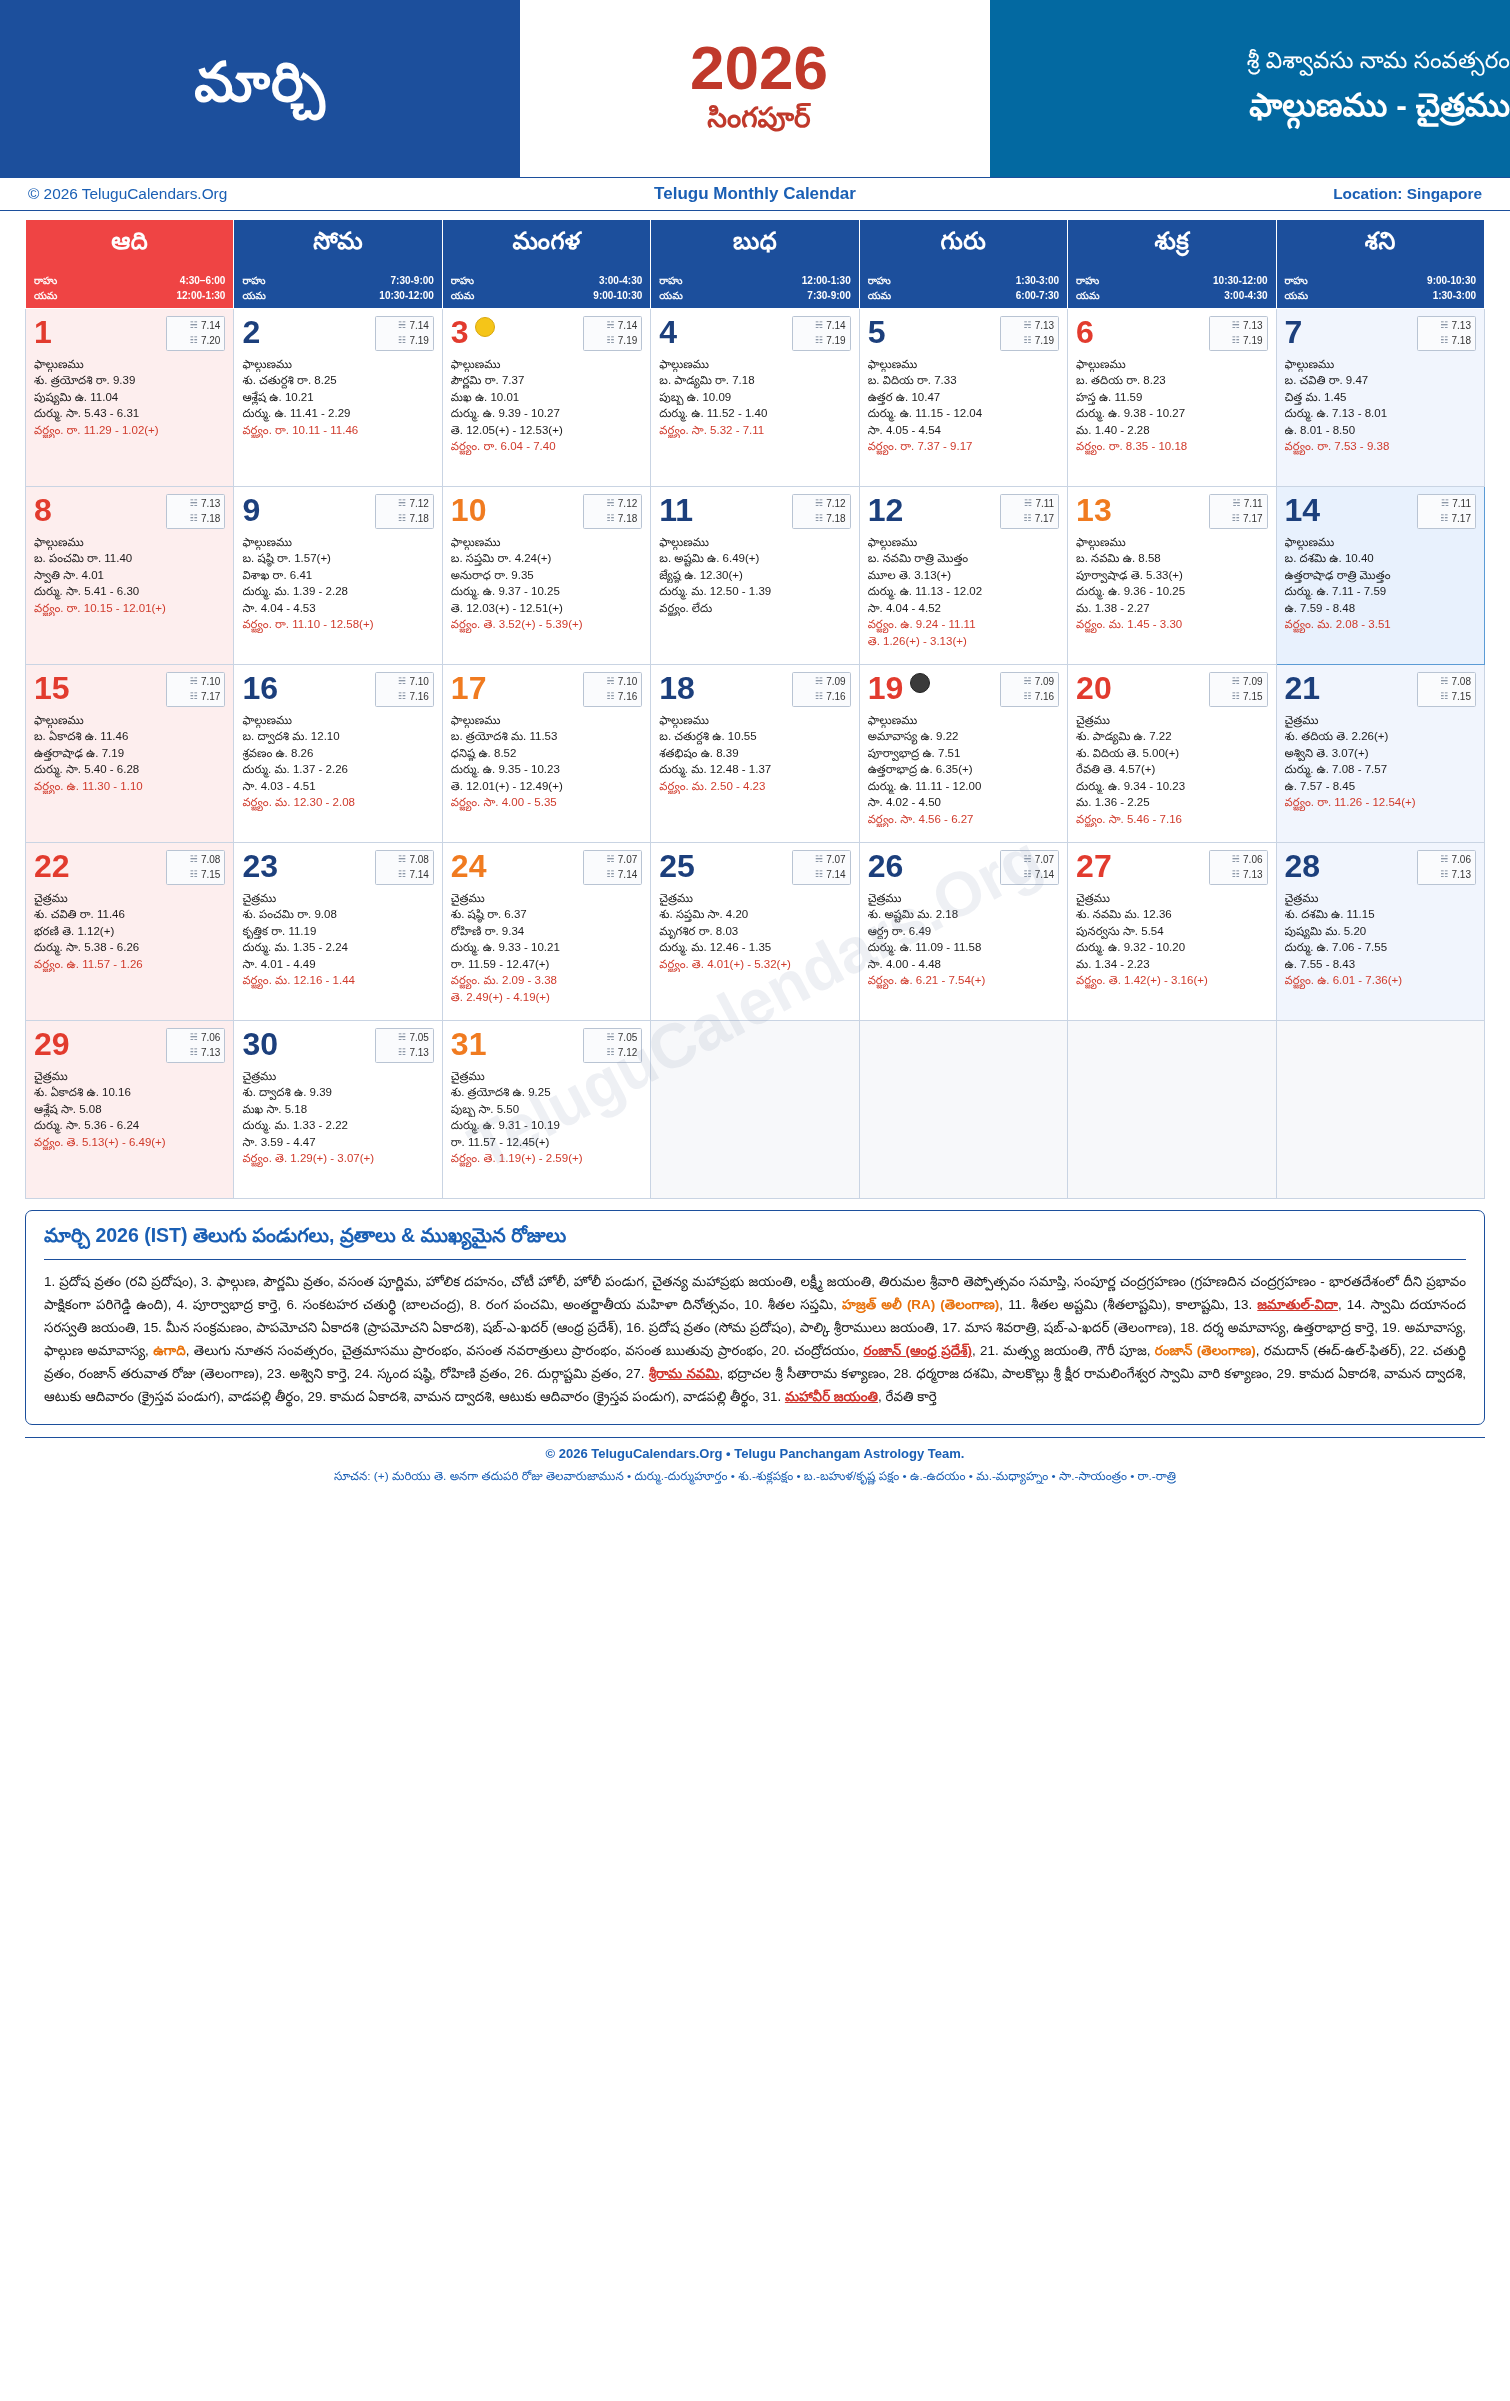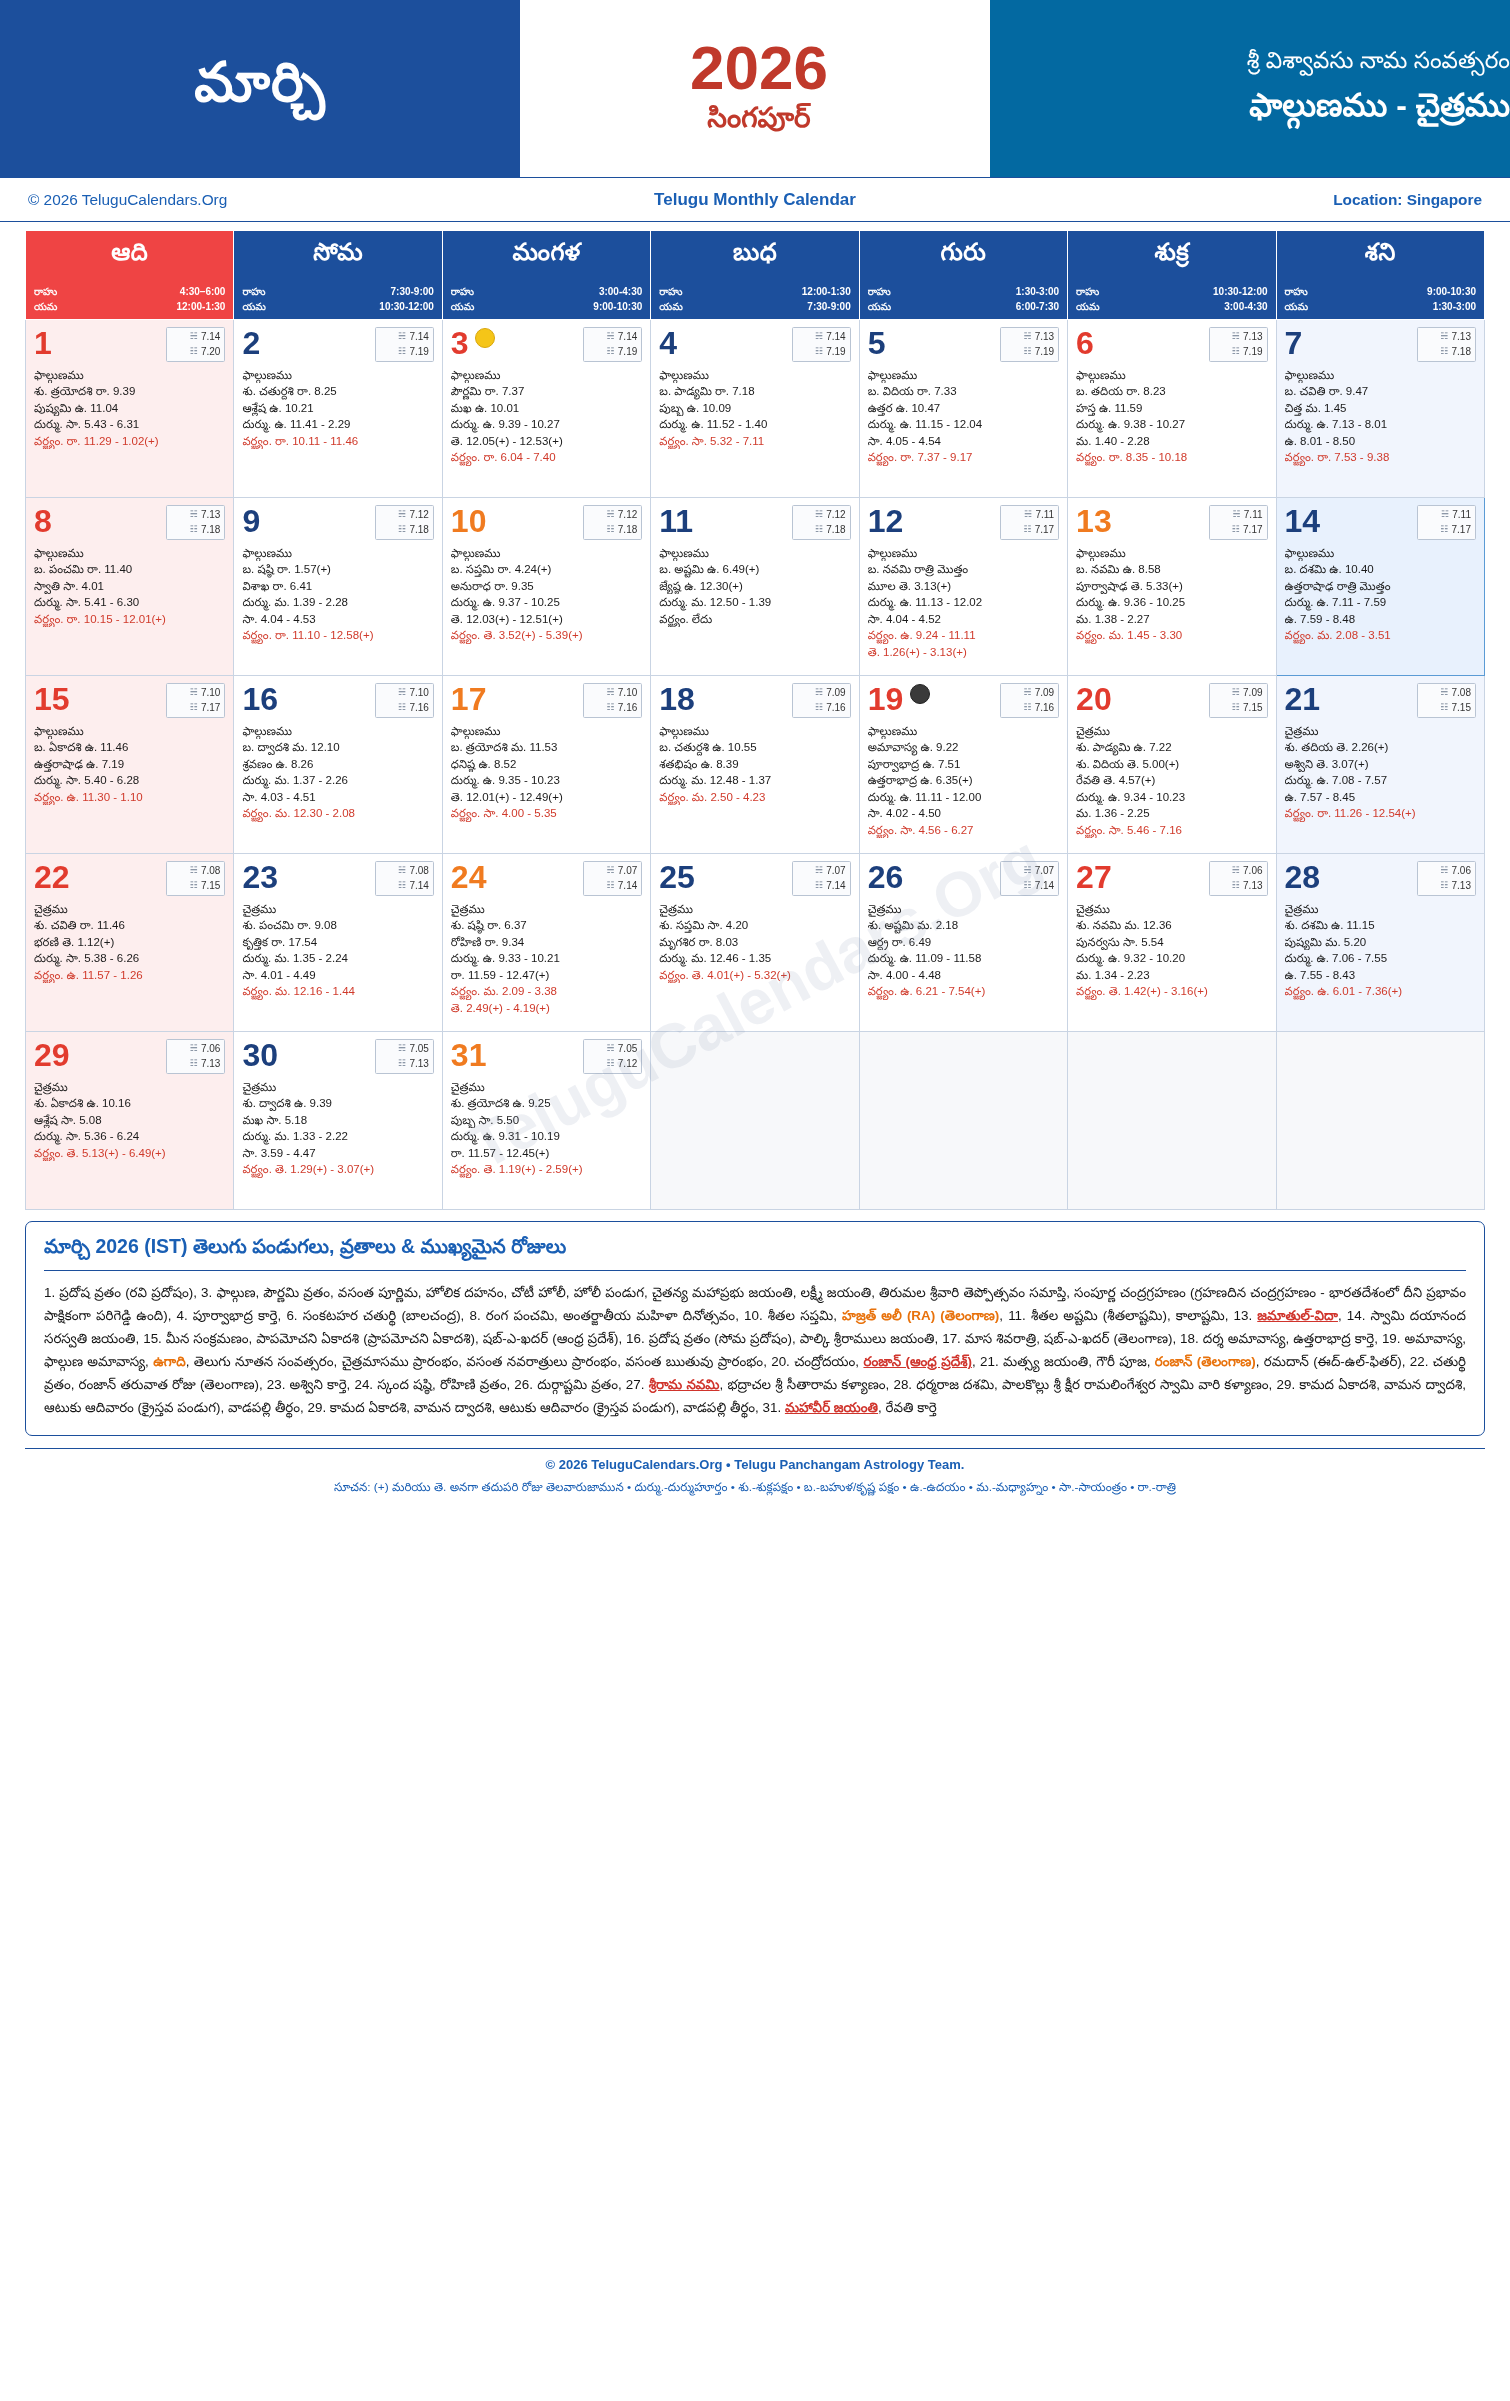--- a/index.html
+++ b/index.html
@@ -26,21 +26,21 @@
   .mast-mid .place{font-size:28px;font-weight:bold;color:#c0392b;margin-top:3.2px;}
   .mast-right{
     flex:0 0 520px;background:#0369a1;color:#fff;
     display:flex;flex-direction:column;align-items:flex-end;justify-content:center;
   }
   .mast-right .samvat{font-size:23px;margin-bottom:8px;}
   .mast-right .masam{font-size:32px;font-weight:bold;}
 
   
   .subbar{
-    display:flex;align-items:center;height:45px;
+    display:flex;align-items:center;height:34px;
     border-top:1.6px solid #1c4f9c;border-bottom:1.6px solid #1c4f9c;
     background:#ffffff;padding:0 28px;box-sizing:border-box;
   }
   .subbar .left{flex:0 0 30%;font-size:15.4px;color:#1a5fb4;}
   .subbar .center{flex:1;text-align:center;font-size:17px;color:#1a5fb4;font-weight:bold;}
   .subbar .right{flex:0 0 30%;text-align:right;font-size:15.4px;color:#1a5fb4;font-weight:bold;}
 
   
   .cal{width:1460px;margin:8px auto 0;border-collapse:collapse;table-layout:fixed;}
   .cal col{width:14.2857%;}
@@ -831,21 +831,21 @@
                   </div>
                   <div class="sunrow">
                     <span class="gi">☷</span>
                     <span>7.14</span>
                   </div>
                 </div>
               </div>
               <div class="lines">
                 <div class="l">చైత్రము</div>
                 <div class="l">శు. పంచమి రా. 9.08</div>
-                <div class="l">కృత్తిక రా. 17.54</div>
+                <div class="l">కృత్తిక రా. 11.19</div>
                 <div class="l">దుర్ము. మ. 1.35 - 2.24</div>
                 <div class="l">సా. 4.01 - 4.49</div>
                 <div class="l red">వర్జ్యం. మ. 12.16 - 1.44</div>
               </div>
             </div>
           </td>
           <td>
             <div class="cellwrap">
               <div class="cell-top">
                 <div><span class="daynum orange">24</span></div>

